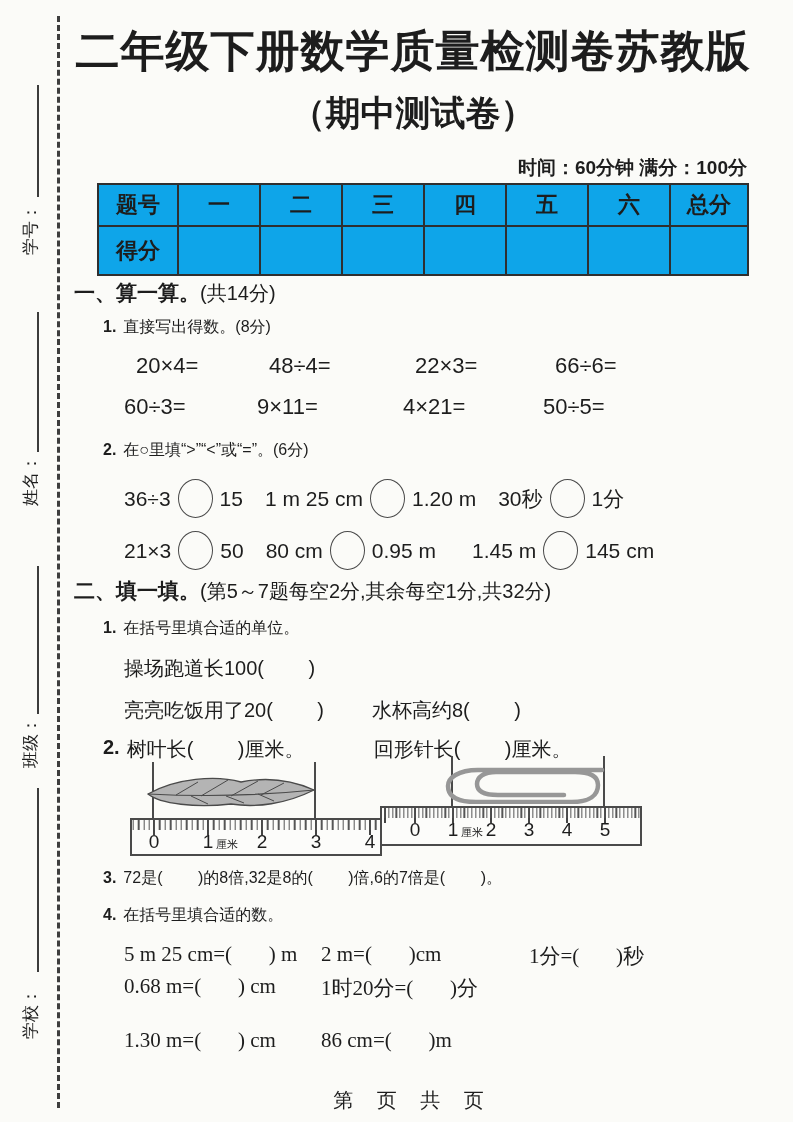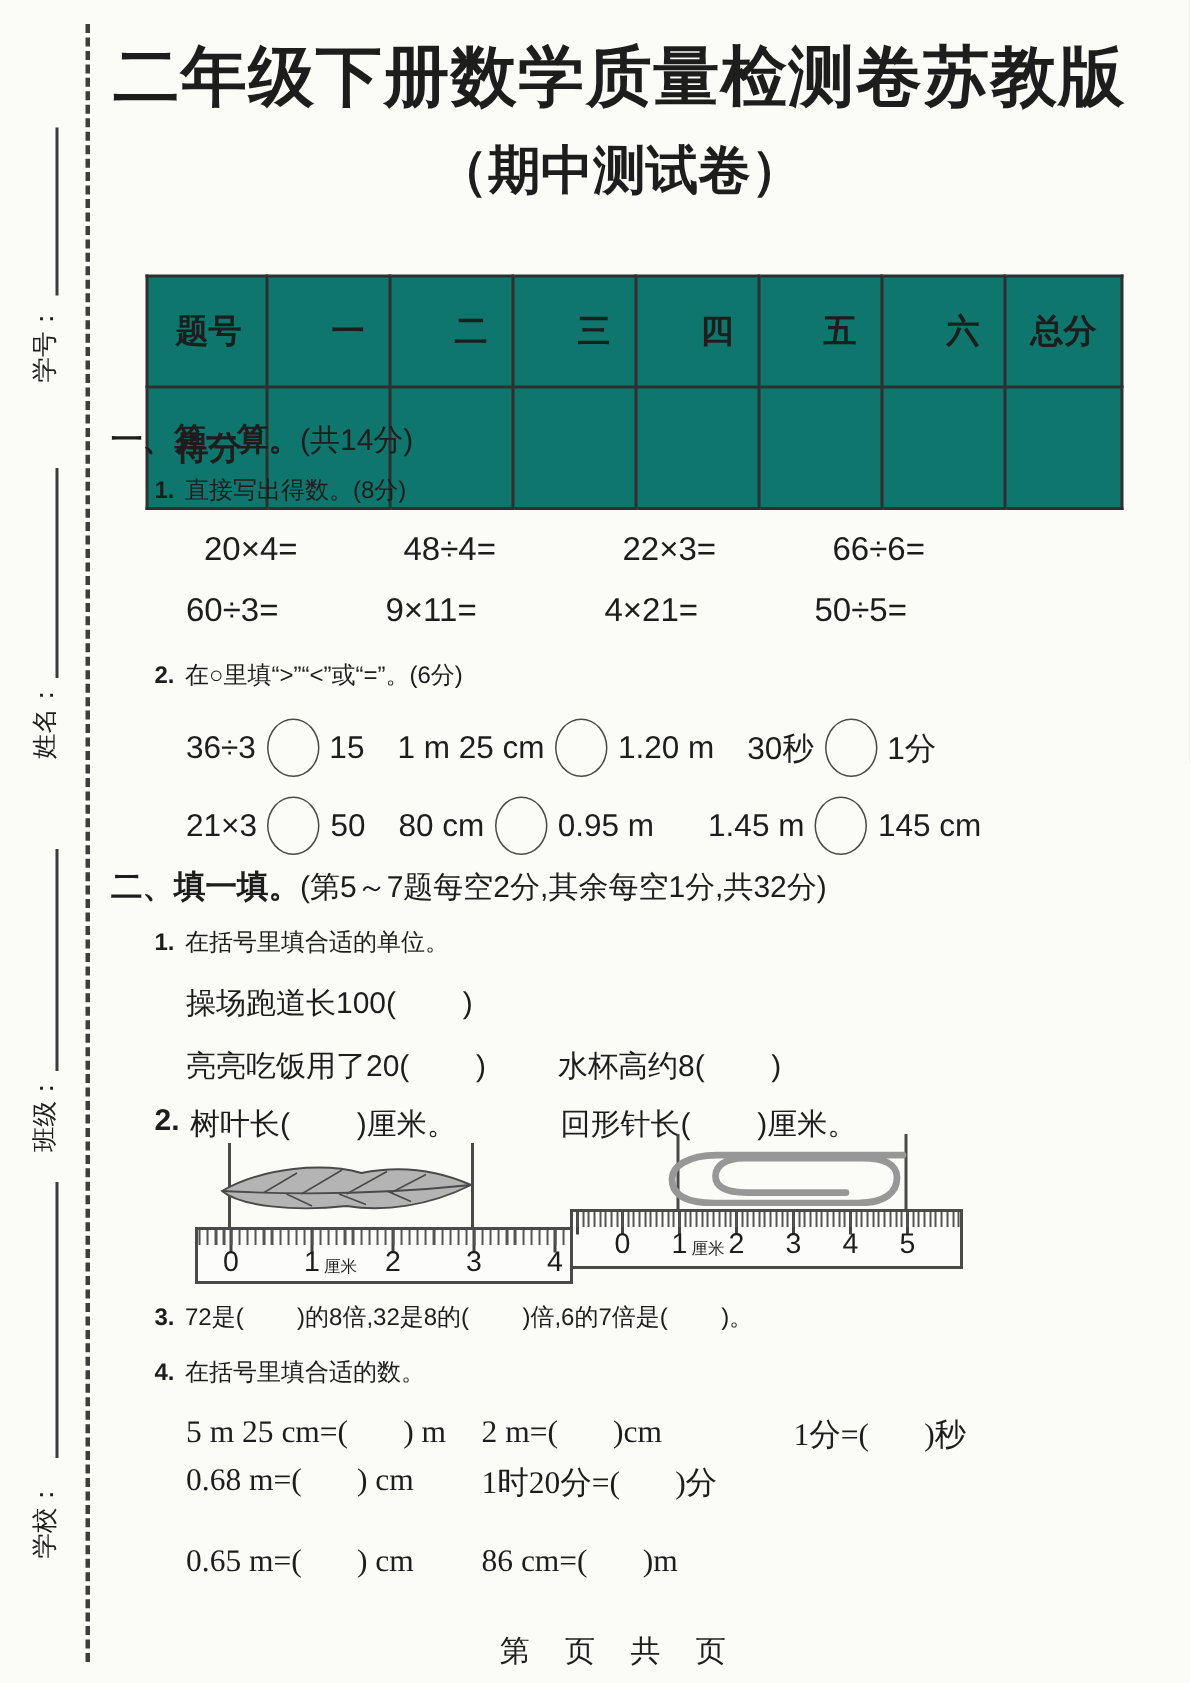--- a/index.html
+++ b/index.html
@@ -21,22 +21,22 @@
   
   .title{position:absolute;left:60px;width:706px;top:22px;text-align:center;
          font-size:44px;font-weight:900;letter-spacing:1px;}
   .subtitle{position:absolute;left:60px;width:706px;top:90px;text-align:center;
             font-size:35px;font-weight:700;}
   .meta{position:absolute;left:97px;width:650px;top:155px;text-align:right;
         font-size:19px;font-weight:600;}
 
   
   table.score{position:absolute;left:97px;top:183px;border-collapse:collapse;table-layout:fixed;}
-  table.score td{border:2px solid #2f2f2f;text-align:right;font-size:22px;font-weight:600;
-                 padding:16px;background:#0f766e;}
+  table.score td{border:2px solid #2f2f2f;text-align:center;font-size:22px;font-weight:600;
+                 padding:0;background:#0ea5e9;}
   table.score tr.r1 td{height:40px;}
   table.score tr.r2 td{height:47px;}
 
   
   .abs{position:absolute;}
   .sech{font-size:21px;font-weight:bold;white-space:pre;}
   .sech .note{font-weight:normal;font-size:20px;}
   .iline{font-size:16px;white-space:pre;}
   .inum{font-weight:bold;margin-right:7px;}
   .mrow{display:grid;grid-template-columns:133px 146px 140px auto;font-size:22px;}
@@ -79,20 +79,21 @@
   <div class="vline vl-2"></div>
   <div class="vline vl-3"></div>
   <div class="vline vl-4"></div>
   <div class="vlabel vb-1">学号：</div>
   <div class="vlabel vb-2">姓名：</div>
   <div class="vlabel vb-3">班级：</div>
   <div class="vlabel vb-4">学校：</div>
 
   <div class="title">二年级下册数学质量检测卷苏教版</div>
   <div class="subtitle">（期中测试卷）</div>
+  <div class="meta">时间：60分钟  满分：100分</div>
 
   <table class="score">
     <colgroup>
       <col style="width:80px">
         <col style="width:82px">
         <col style="width:82px">
         <col style="width:82px">
       <col style="width:82px">
         <col style="width:82px">
         <col style="width:82px">
@@ -217,20 +218,20 @@
     <span>5 m 25 cm=(       ) m</span>
     <span>2 m=(       )cm</span>
     <span>1分=(       )秒</span>
   </div>
   <div class="abs nrow" style="left:124px;top:974px;width:620px;">
     <span>0.68 m=(       ) cm</span>
     <span>1时20分=(       )分</span>
     <span></span>
   </div>
   <div class="abs nrow" style="left:124px;top:1028px;width:620px;">
-    <span>0.65 m=(       ) cm</span>
+    <span>1.30 m=(       ) cm</span>
     <span>86 cm=(       )m</span>
     <span></span>
   </div>
 
   <div class="footer">第 页 共 页</div>
 
 </div>
 
 </body></html>

